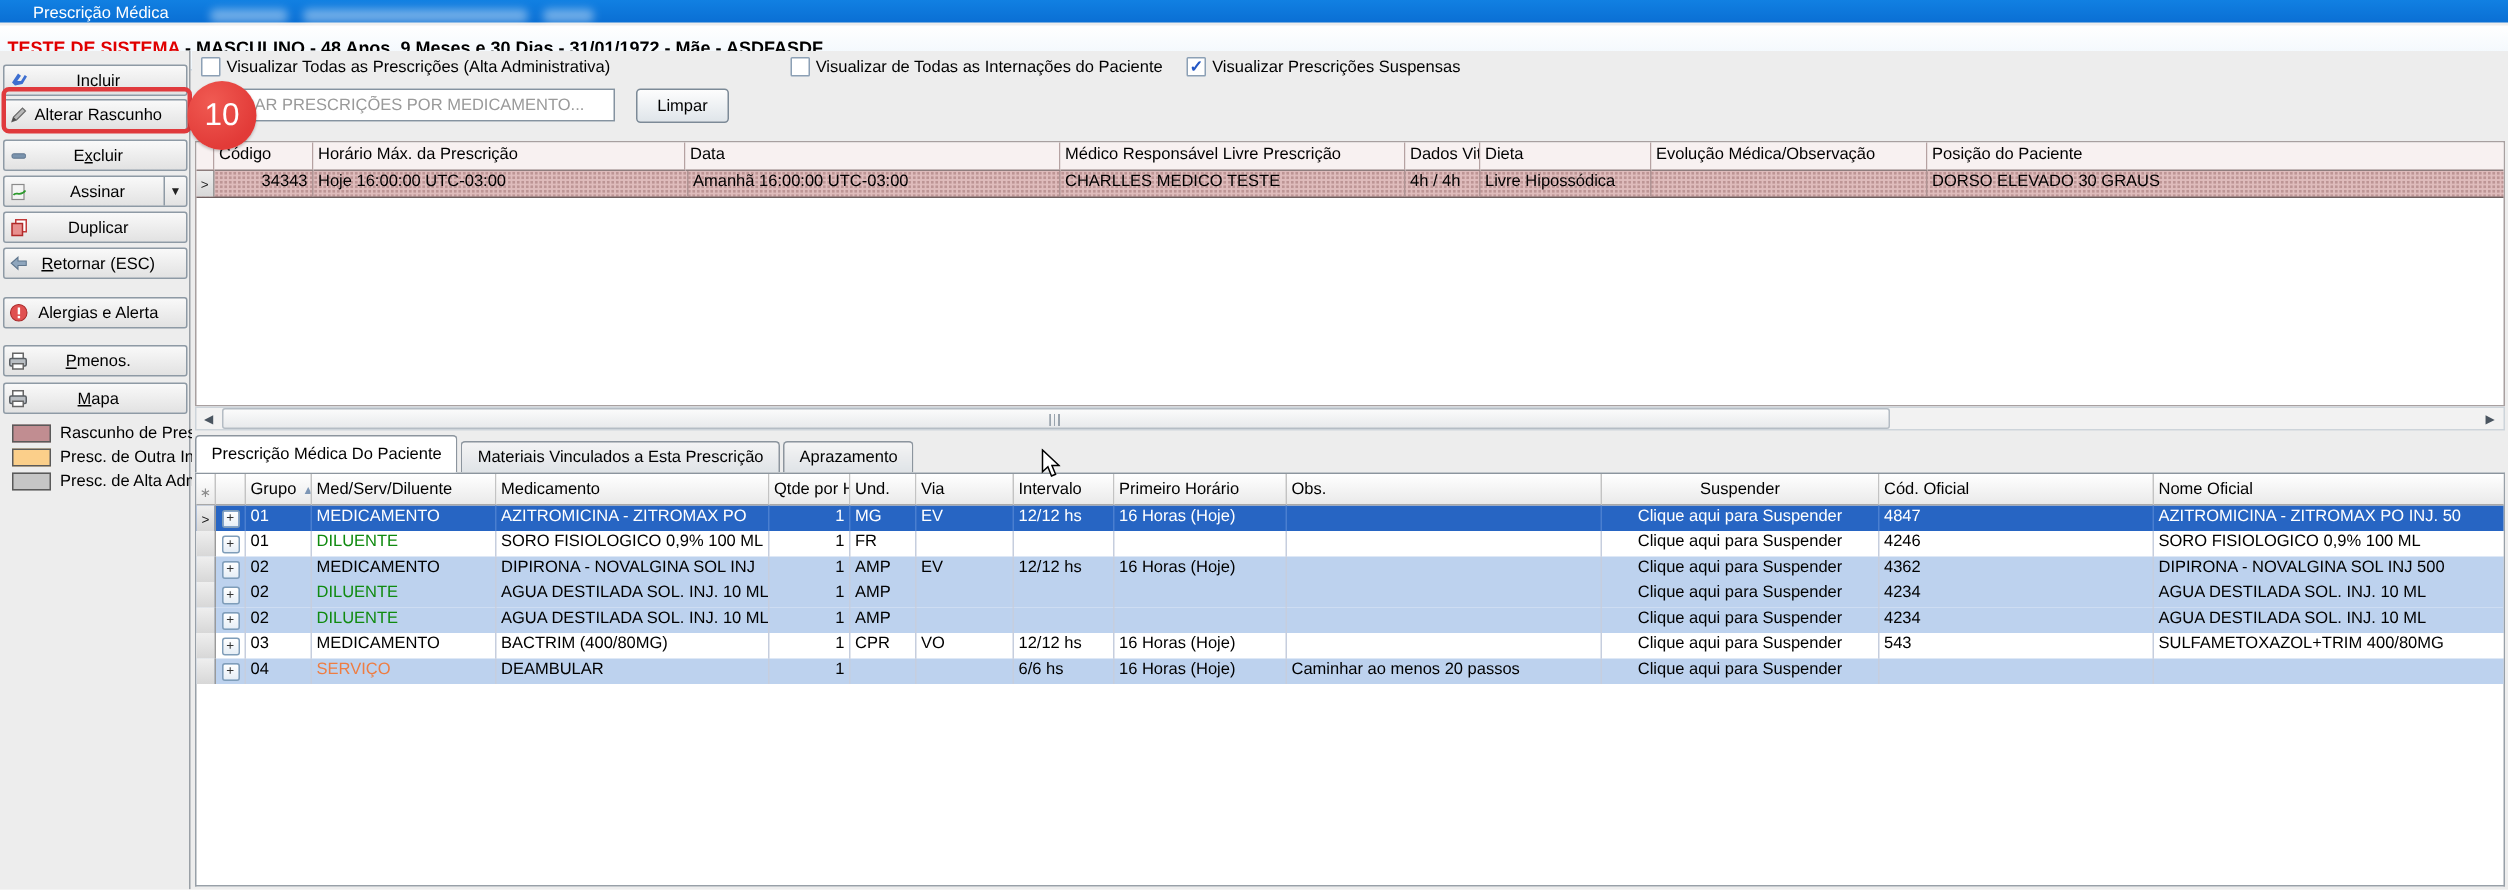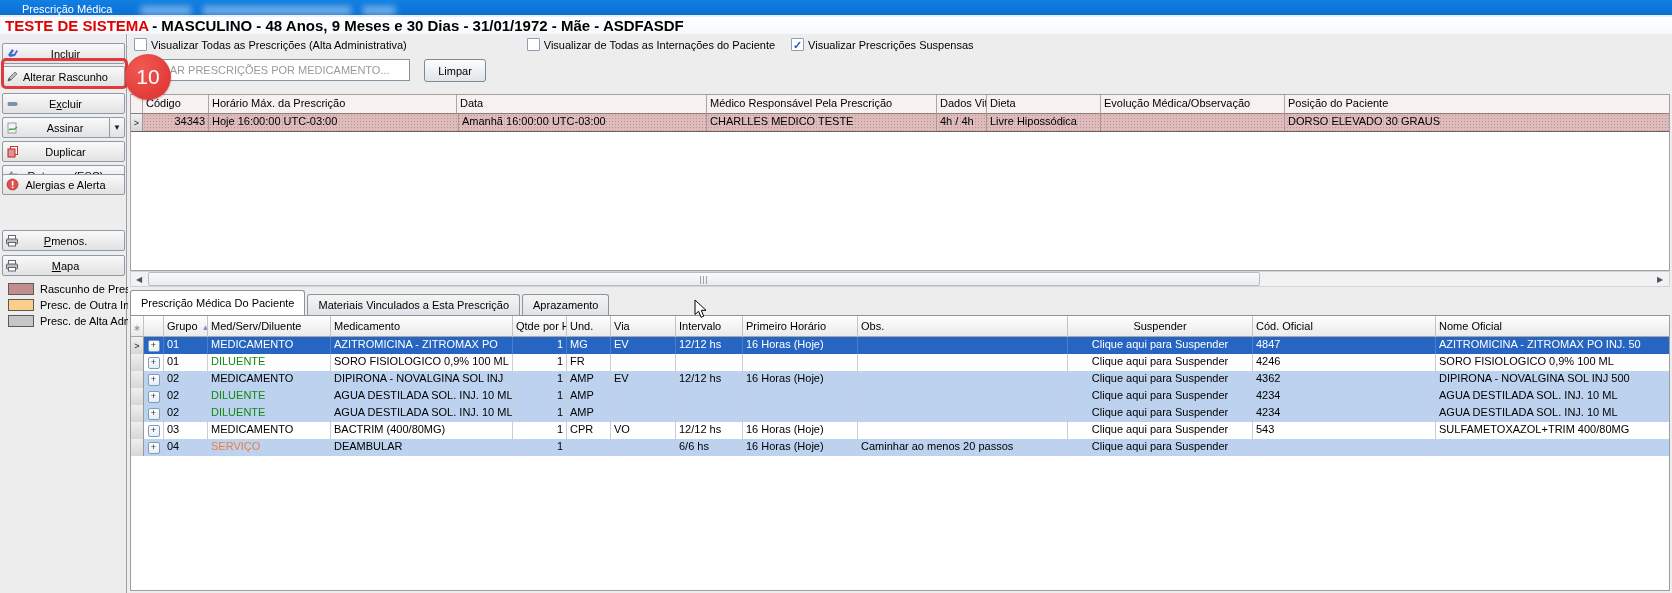--- a/index.html
+++ b/index.html
@@ -10,21 +10,21 @@
   
   .titlebar { position:absolute; left:0; top:0; width:1672px; height:15px;
     background:linear-gradient(#1180e2,#0a6fd4); color:#fff; display:flex; align-items:flex-end; padding-left:22px; }
   .titlebar .ttl { font-size:11px; }
   .blur-strip { display:flex; gap:10px; margin-left:28px; filter:blur(3px); opacity:.75; }
   .blur-strip span { display:inline-block; height:9px; background:rgba(255,255,255,.55); border-radius:4px; }
 
   
   .patientbar { position:absolute; left:0; top:17px; width:1672px; height:30px;
     background:linear-gradient(#ffffff,#edf5fc); border-bottom:1px solid #c9d6e2;
-    display:flex; padding-left:5px; font-weight:bold; font-size:15px; }
+    display:flex; align-items:center; padding-left:5px; font-weight:bold; font-size:12px; }
   .patientbar .pname { color:#e00000; margin-right:3px; }
 
   
   .sidebar { position:absolute; left:0; top:34px; width:127px; height:559px; background:#ededed;
     border-right:1px solid #9aa0a6; }
   .sbtn { position:absolute; left:2px; width:123px; height:21px;
     background:linear-gradient(#f9f9f9,#e2e2e2); border:1px solid #8e9aa5; border-radius:2px;
     display:flex; align-items:center; }
   .sbtn .ic { width:18px; display:flex; justify-content:center; align-items:center; flex:0 0 18px; }
   .sbtn .lbl { flex:1; text-align:center; padding-right:14px; white-space:nowrap; }
@@ -182,21 +182,21 @@
       <span class="lbl"><span>Duplicar</span><u></u><span></span></span>
     </div>
     <div class="sbtn" style="top:131px">
       <span class="ic">
         <svg width="13" height="13">
             <path d="M1.5 6.5 L6 2.5 L6 5 L11.5 5 L11.5 8 L6 8 L6 10.5 Z" fill="#8fa6bd" stroke="#5f768d" stroke-width="0.7"></path>
           </svg>
       </span>
       <span class="lbl"><span></span><u>R</u><span>etornar (ESC)</span></span>
     </div>
-    <div class="sbtn" style="top:140px">
+    <div class="sbtn" style="top:164px">
       <span class="ic">
         <svg width="13" height="13">
             <circle cx="6.5" cy="6.5" r="5.5" fill="#e05050" stroke="#a82828" stroke-width="0.7"></circle>
             <rect x="5.8" y="3" width="1.6" height="4.6" fill="#fff"></rect>
             <rect x="5.8" y="8.6" width="1.6" height="1.6" fill="#fff"></rect>
           </svg>
       </span>
       <span class="lbl"><span>Alergias e Alerta</span><u></u><span></span></span>
     </div>
     <div class="sbtn" style="top:196px">
@@ -254,21 +254,21 @@
       <input type="text" placeholder="FILTRAR PRESCRIÇÕES POR MEDICAMENTO..." style="">
       <button class="btn-limpar">Limpar</button>
     </div>
 
     <div class="topgrid">
       <div class="tg-head">
         <div class="hc tg-ind"></div>
         <div class="hc w-cod" style="text-align:left">Código</div>
         <div class="hc w-hor">Horário Máx. da Prescrição</div>
         <div class="hc w-data">Data</div>
-        <div class="hc w-medres">Médico Responsável Pela Prescrição</div>
+        <div class="hc w-medres">Médico Responsável Livre Prescrição</div>
         <div class="hc w-dv">Dados Vitais</div>
         <div class="hc w-dieta">Dieta</div>
         <div class="hc w-evo">Evolução Médica/Observação</div>
         <div class="hc w-pos">Posição do Paciente</div>
       </div>
       <div class="tg-row">
         <div class="tg-ind">&gt;</div>
         <div class="dc w-cod">34343</div>
         <div class="dc w-data">Hoje 16:00:00 UTC-03:00</div>
         <div class="dc w-hor">Amanhã 16:00:00 UTC-03:00</div>

